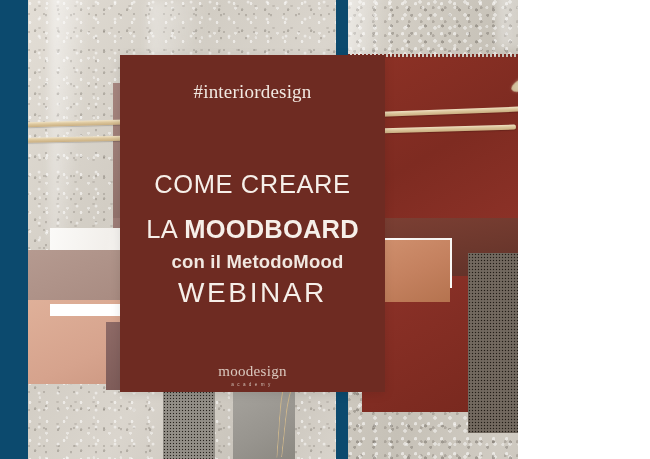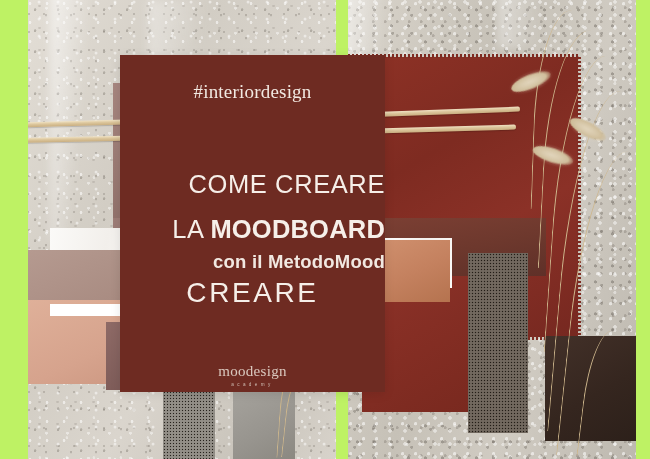--- a/index.html
+++ b/index.html
@@ -6,23 +6,23 @@
     margin: 0;
     padding: 0;
     background: #ffffff;
   }
   body {
     font-family: "Liberation Sans", sans-serif;
   }
 
   #poster {
     position: relative;
-    width: 650px;
+    width: 518px;
     height: 459px;
-    background: #bef264;
+    background: #0c4a6e;
     overflow: hidden;
   }
 
   
   .panel {
     position: absolute;
     top: 0;
     height: 459px;
     overflow: hidden;
     background: #d6d2cb;
@@ -226,21 +226,21 @@
     font-family: "Liberation Serif", "DejaVu Serif", serif;
     font-size: 19px;
     letter-spacing: .2px;
     color: #f2e9e2;
   }
 
   #headline-block {
     position: absolute;
     left: 0; right: 0;
     top: 114px;
-    text-align: right;
+    text-align: center;
   }
   #line-come {
     font-size: 25.5px;
     font-weight: 300;
     letter-spacing: .6px;
     color: #f6efe9;
     line-height: 1.18;
   }
   #line-moodboard {
     font-size: 25.5px;
@@ -364,21 +364,21 @@
   <div id="title-card">
 
     <div id="hashtag">#interiordesign</div>
 
     <div id="headline-block">
       <div id="line-come">COME CREARE</div>
       <div id="line-moodboard"><span class="lead">LA </span><span class="bold">MOODBOARD</span></div>
       <div id="line-con">con il MetodoMood</div>
     </div>
 
-    <div id="line-webinar">CREARE</div>
+    <div id="line-webinar">WEBINAR</div>
 
     <div id="logo-block">
       <div id="logo-word">moodesign</div>
       <div id="logo-sub">academy</div>
     </div>
 
   </div>
 
 </div>
 

